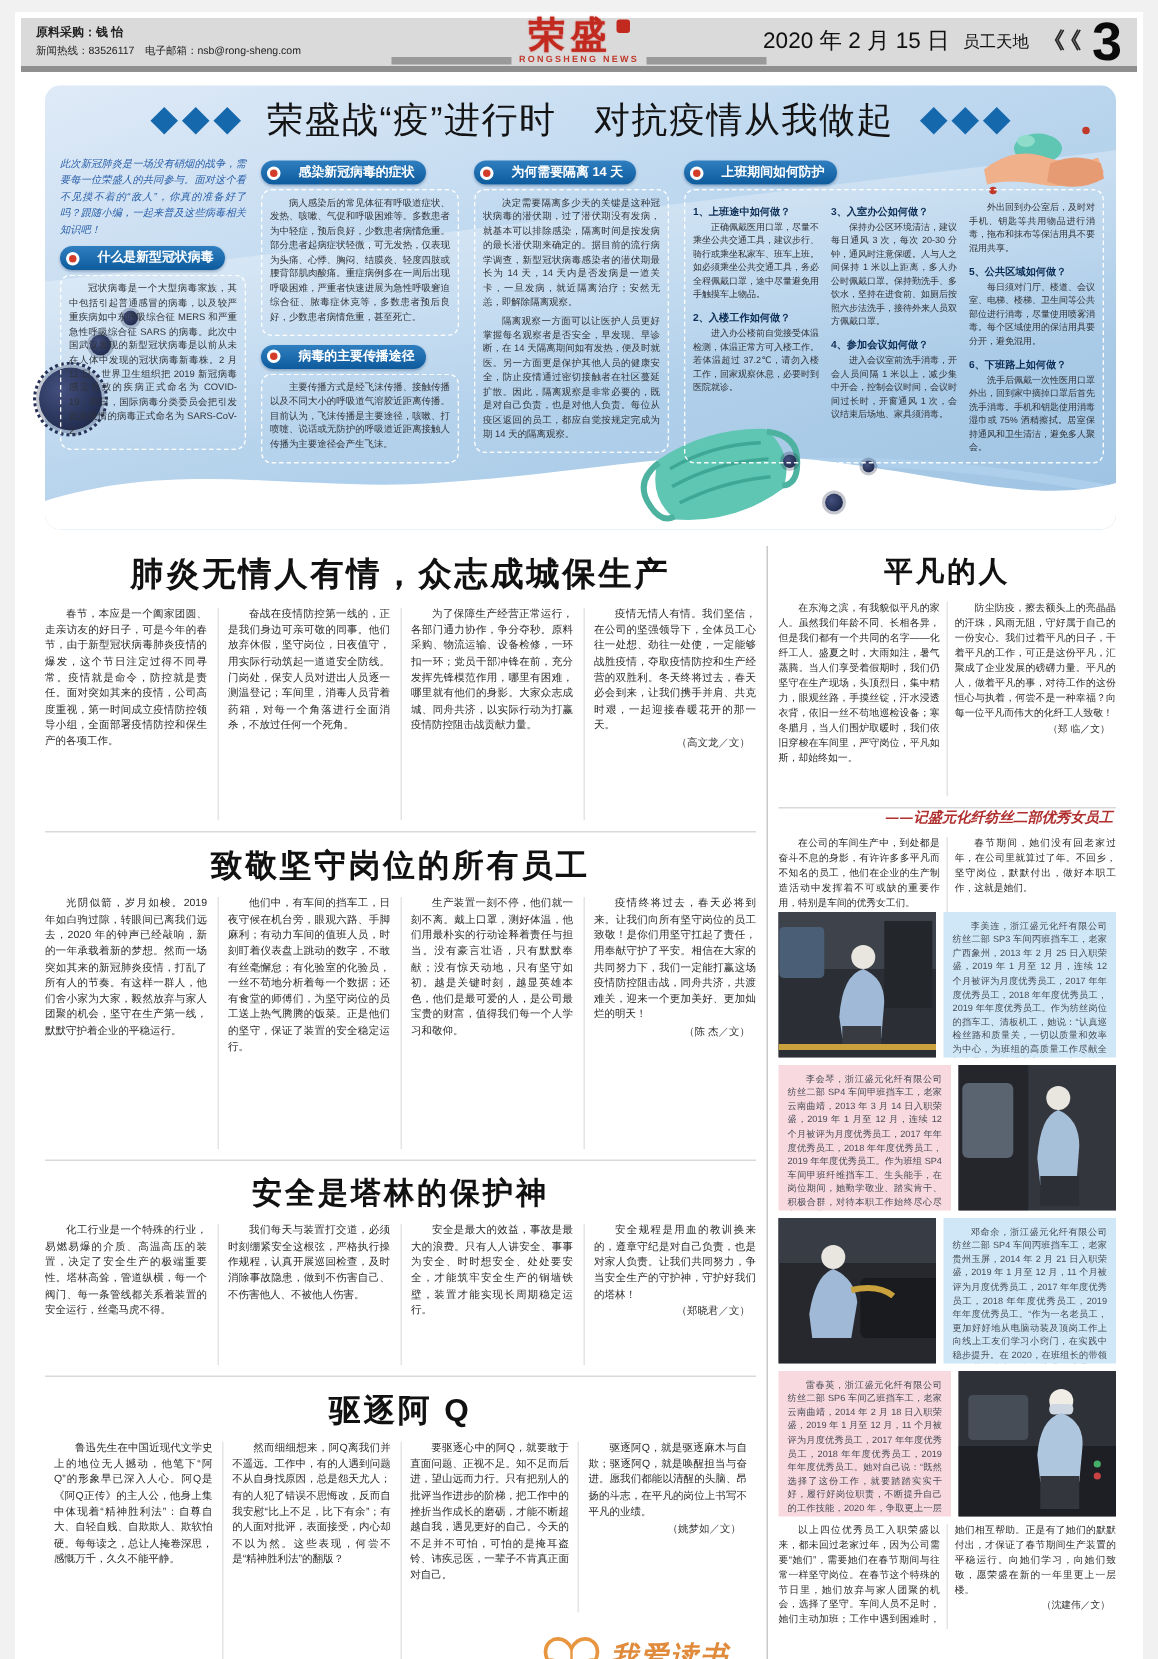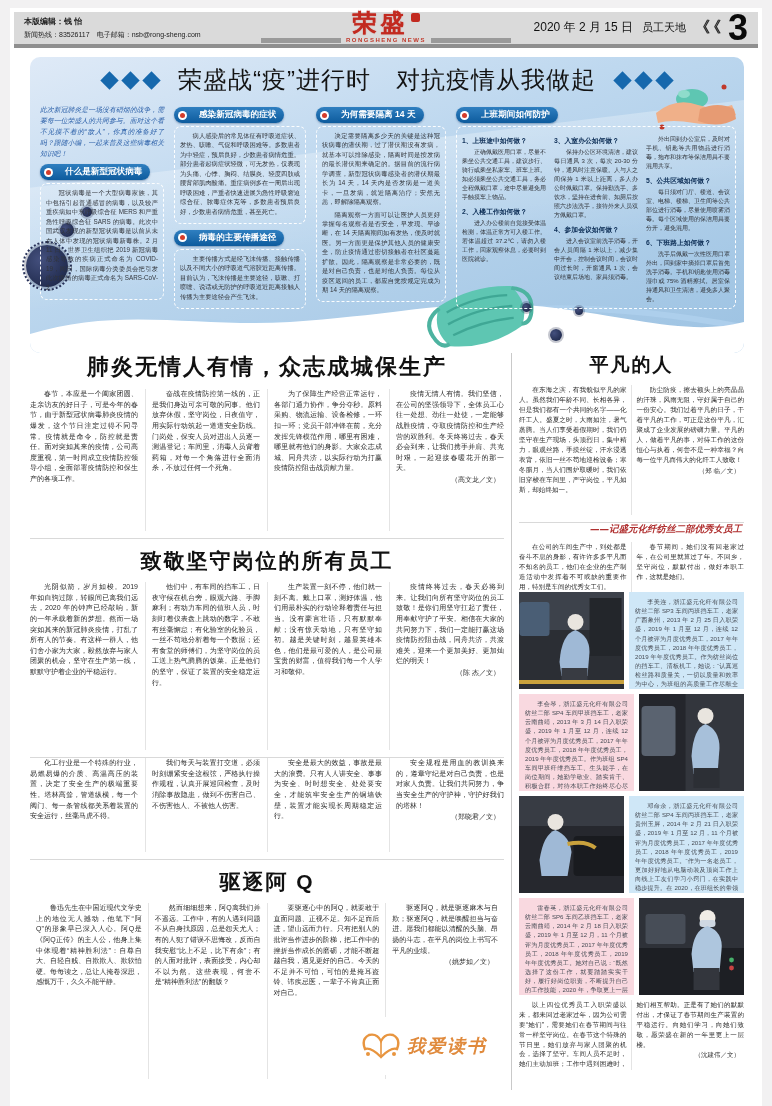--- a/index.html
+++ b/index.html
@@ -11,21 +11,21 @@
   .header{position:absolute;left:14px;top:12px;width:744px;height:36px;background:#dadada;border-bottom:4px solid #8f8f8f;display:flex;justify-content:space-between;align-items:center;padding:0 10px;box-sizing:border-box;z-index:5;}
   .hleft{font-size:7px;color:#222;line-height:1.6;}
   .hleft .l1{font-weight:bold;font-size:8px;}
   .masthead{position:absolute;left:50%;top:-2px;transform:translateX(-50%);width:250px;text-align:center;}
   .masthead-title{font-family:"DejaVu Serif","Liberation Serif",serif;font-weight:bold;font-size:24px;color:#c22a20;letter-spacing:4px;line-height:1.1;text-shadow:0 0 1px #c22a20;}
   .seal{display:inline-block;width:9px;height:9px;background:#c22a20;border-radius:2px;vertical-align:super;margin-left:2px;}
   .masthead-sub{display:flex;align-items:center;gap:5px;margin-top:1px;}
   .masthead-sub .bar{flex:1;height:5px;background:#9a9a9a;}
   .masthead-sub .txt{color:#c0392b;font-size:6px;letter-spacing:1.5px;font-weight:bold;white-space:nowrap;}
   .hright{display:flex;align-items:center;gap:9px;}
-  .hdate{font-size:12px;color:#111;}
+  .hdate{font-size:15px;color:#111;}
   .hsection{font-size:11px;font-weight:normal;color:#111;}
   .chev{font-size:15px;font-weight:bold;color:#2a2a2a;letter-spacing:-4px;margin-right:2px;}
   .pagenum{font-size:36px;font-weight:bold;color:#0a0a0a;line-height:.8;}
 
   
   .banner{position:absolute;left:30px;top:57px;width:714px;height:296px;z-index:2;}
   .banner-bg{position:absolute;inset:0;border-radius:10px;background:linear-gradient(160deg,#dfeaf7 0%,#bed8ef 40%,#9cc2e2 100%);overflow:hidden;}
   .banner-bg .sheen{position:absolute;left:-15%;top:28%;width:140%;height:42%;background:linear-gradient(rgba(255,255,255,.28),rgba(255,255,255,0));transform:rotate(-7deg);}
   .wave{position:absolute;left:0;bottom:-1px;width:100%;height:78px;}
   .banner-head{position:absolute;top:7px;left:0;right:0;display:flex;justify-content:center;align-items:center;gap:16px;z-index:3;}
@@ -45,21 +45,21 @@
   .pcol{flex:1;}
   .pitem-t{font-size:6.8px;font-weight:bold;color:#0c2d55;margin:5px 0 2px;}
   .pbody{font-size:6px;line-height:1.5;text-align:justify;color:#31343a;text-indent:2em;margin:0;}
   
   .virus{position:absolute;border-radius:50%;background:radial-gradient(circle at 35% 35%,#44507e,#16203f);box-shadow:0 0 0 2px rgba(22,32,63,.25);}
   .virus.spiky{outline:2px dotted #273158;outline-offset:2px;}
   .hands{position:absolute;right:6px;top:22px;width:92px;height:54px;}
   .maskimg{position:absolute;left:392px;top:224px;width:118px;height:74px;transform:rotate(-16deg);}
 
   
-  .content{position:absolute;left:30px;top:344px;width:714px;height:746px;display:flex;z-index:1;}
+  .content{position:absolute;left:30px;top:360px;width:714px;height:746px;display:flex;z-index:1;}
   .leftcol{width:474px;position:relative;}
   .vdiv{width:1px;background:#c9c9c9;margin:4px 7px 0 7px;}
   .rightcol{flex:1;min-width:0;}
   .atitle{text-align:center;font-weight:bold;color:#111;margin:8px 0 7px;letter-spacing:2px;}
   .t22{font-size:22px;}.t21{font-size:21px;}.t20{font-size:20px;}.t19{font-size:19px;}
   .news{font-size:7px;line-height:1.52;text-align:justify;color:#2b2b2b;}
   .news p{margin:0 0 1px;text-indent:2em;}
   .news .byline{text-align:right;text-indent:0;padding-right:4px;color:#333;}
   .cols4{columns:4;column-gap:14px;column-rule:1px solid #e4e4e4;overflow:hidden;}
   .cols2{columns:2;column-gap:10px;column-rule:1px solid #e4e4e4;overflow:hidden;}
@@ -82,21 +82,21 @@
   .closing{height:70px;}
 </style>
 </head>
 <body>
 
 <div class="page">
   <div class="paper"></div>
 
   <div class="header">
     <div class="hleft">
-      <div class="l1">本版编辑：钱 怡</div>
+      <div class="l1">原料采购：钱 怡</div>
       <div class="l2">新闻热线：83526117　电子邮箱：nsb@rong-sheng.com</div>
     </div>
     <div class="masthead">
       <div class="masthead-title"><span>荣盛</span><span class="seal"></span></div>
       <div class="masthead-sub">
         <span class="bar"></span>
         <span class="txt">RONGSHENG NEWS</span>
         <span class="bar"></span>
       </div>
     </div>
@@ -255,20 +255,21 @@
           <p>光阴似箭，岁月如梭。2019 年如白驹过隙，转眼间已离我们远去，2020 年的钟声已经敲响，新的一年承载着新的梦想。然而一场突如其来的新冠肺炎疫情，打乱了所有人的节奏。有这样一群人，他们舍小家为大家，毅然放弃与家人团聚的机会，坚守在生产第一线，默默守护着企业的平稳运行。</p>
           <p>他们中，有车间的挡车工，日夜守候在机台旁，眼观六路、手脚麻利；有动力车间的值班人员，时刻盯着仪表盘上跳动的数字，不敢有丝毫懈怠；有化验室的化验员，一丝不苟地分析着每一个数据；还有食堂的师傅们，为坚守岗位的员工送上热气腾腾的饭菜。正是他们的坚守，保证了装置的安全稳定运行。</p>
           <p>生产装置一刻不停，他们就一刻不离。戴上口罩，测好体温，他们用最朴实的行动诠释着责任与担当。没有豪言壮语，只有默默奉献；没有惊天动地，只有坚守如初。越是关键时刻，越显英雄本色，他们是最可爱的人，是公司最宝贵的财富，值得我们每一个人学习和敬仰。</p>
           <p>疫情终将过去，春天必将到来。让我们向所有坚守岗位的员工致敬！是你们用坚守扛起了责任，用奉献守护了平安。相信在大家的共同努力下，我们一定能打赢这场疫情防控阻击战，同舟共济，共渡难关，迎来一个更加美好、更加灿烂的明天！</p>
           <p class="byline">（陈 杰／文）</p>
         </div>
       </div>
       <hr class="hrule">
 
       <div>
+        <div class="atitle t20">安全是塔林的保护神</div>
         <div class="news cols4" style="height:94px;">
           <p>化工行业是一个特殊的行业，易燃易爆的介质、高温高压的装置，决定了安全生产的极端重要性。塔林高耸，管道纵横，每一个阀门、每一条管线都关系着装置的安全运行，丝毫马虎不得。</p>
           <p>我们每天与装置打交道，必须时刻绷紧安全这根弦，严格执行操作规程，认真开展巡回检查，及时消除事故隐患，做到不伤害自己、不伤害他人、不被他人伤害。</p>
           <p>安全是最大的效益，事故是最大的浪费。只有人人讲安全、事事为安全、时时想安全、处处要安全，才能筑牢安全生产的铜墙铁壁，装置才能实现长周期稳定运行。</p>
           <p>安全规程是用血的教训换来的，遵章守纪是对自己负责，也是对家人负责。让我们共同努力，争当安全生产的守护神，守护好我们的塔林！</p>
           <p class="byline">（郑晓君／文）</p>
         </div>
       </div>
       <hr class="hrule">
 

